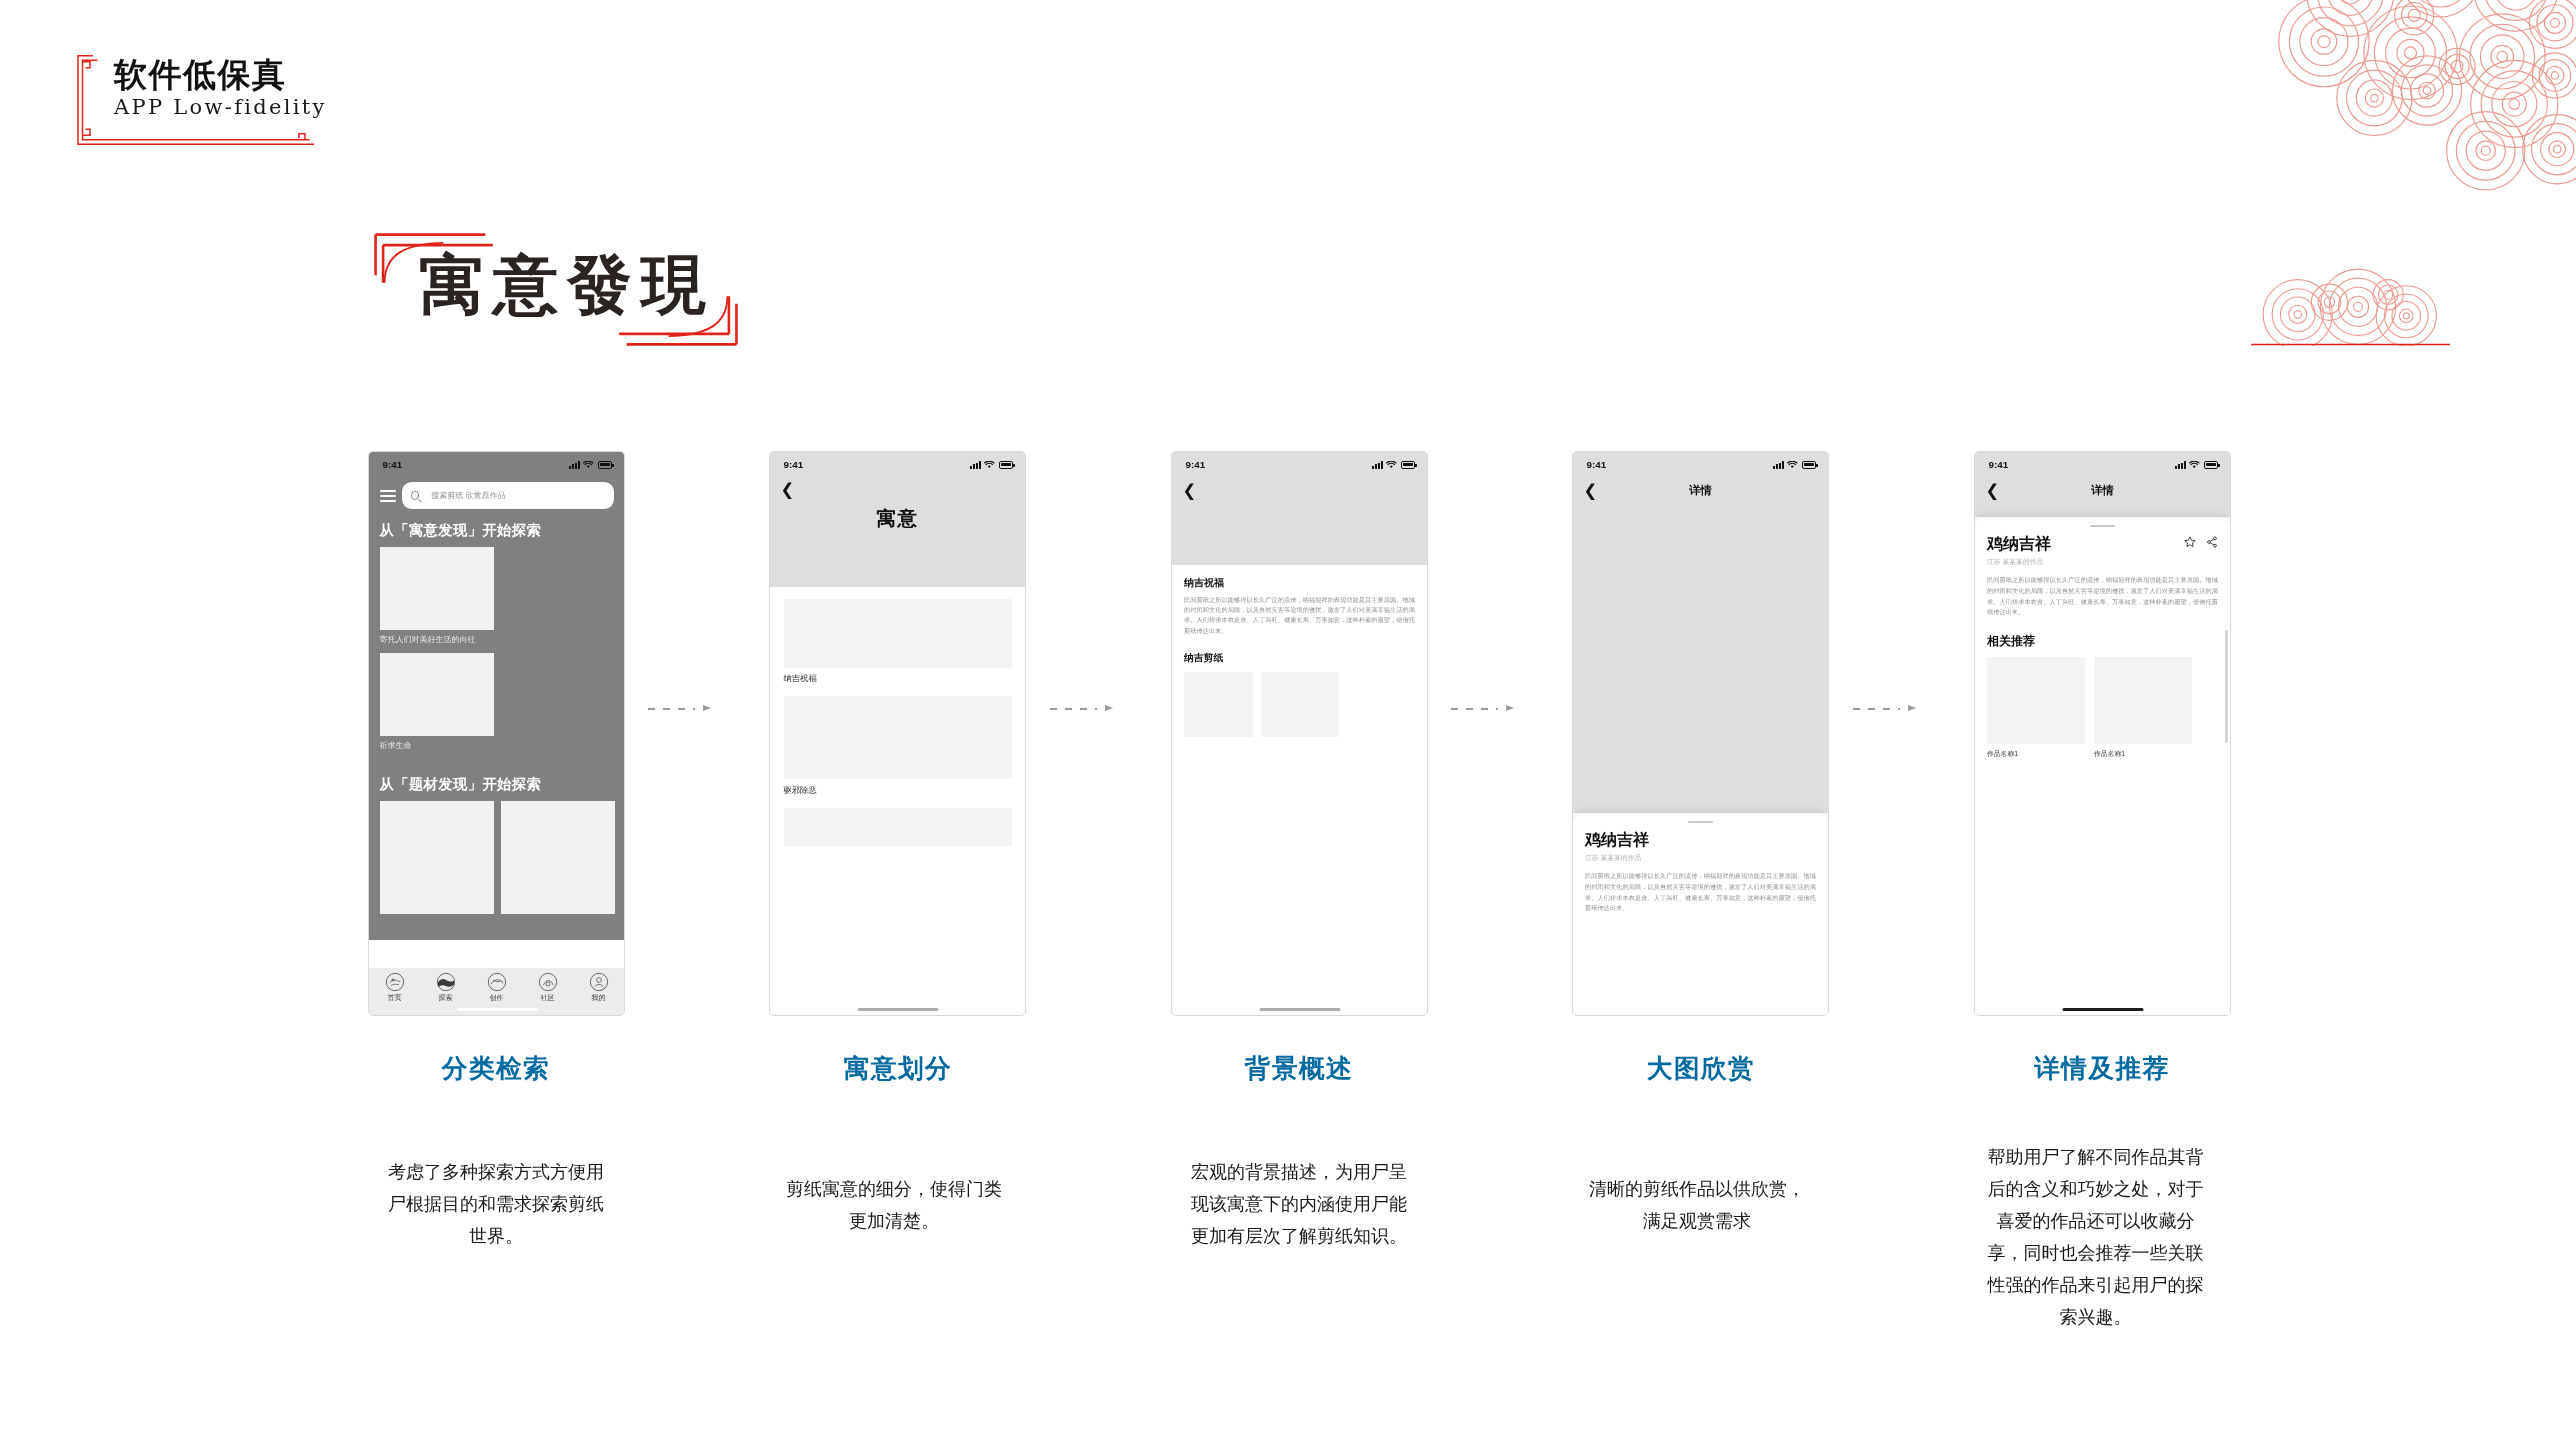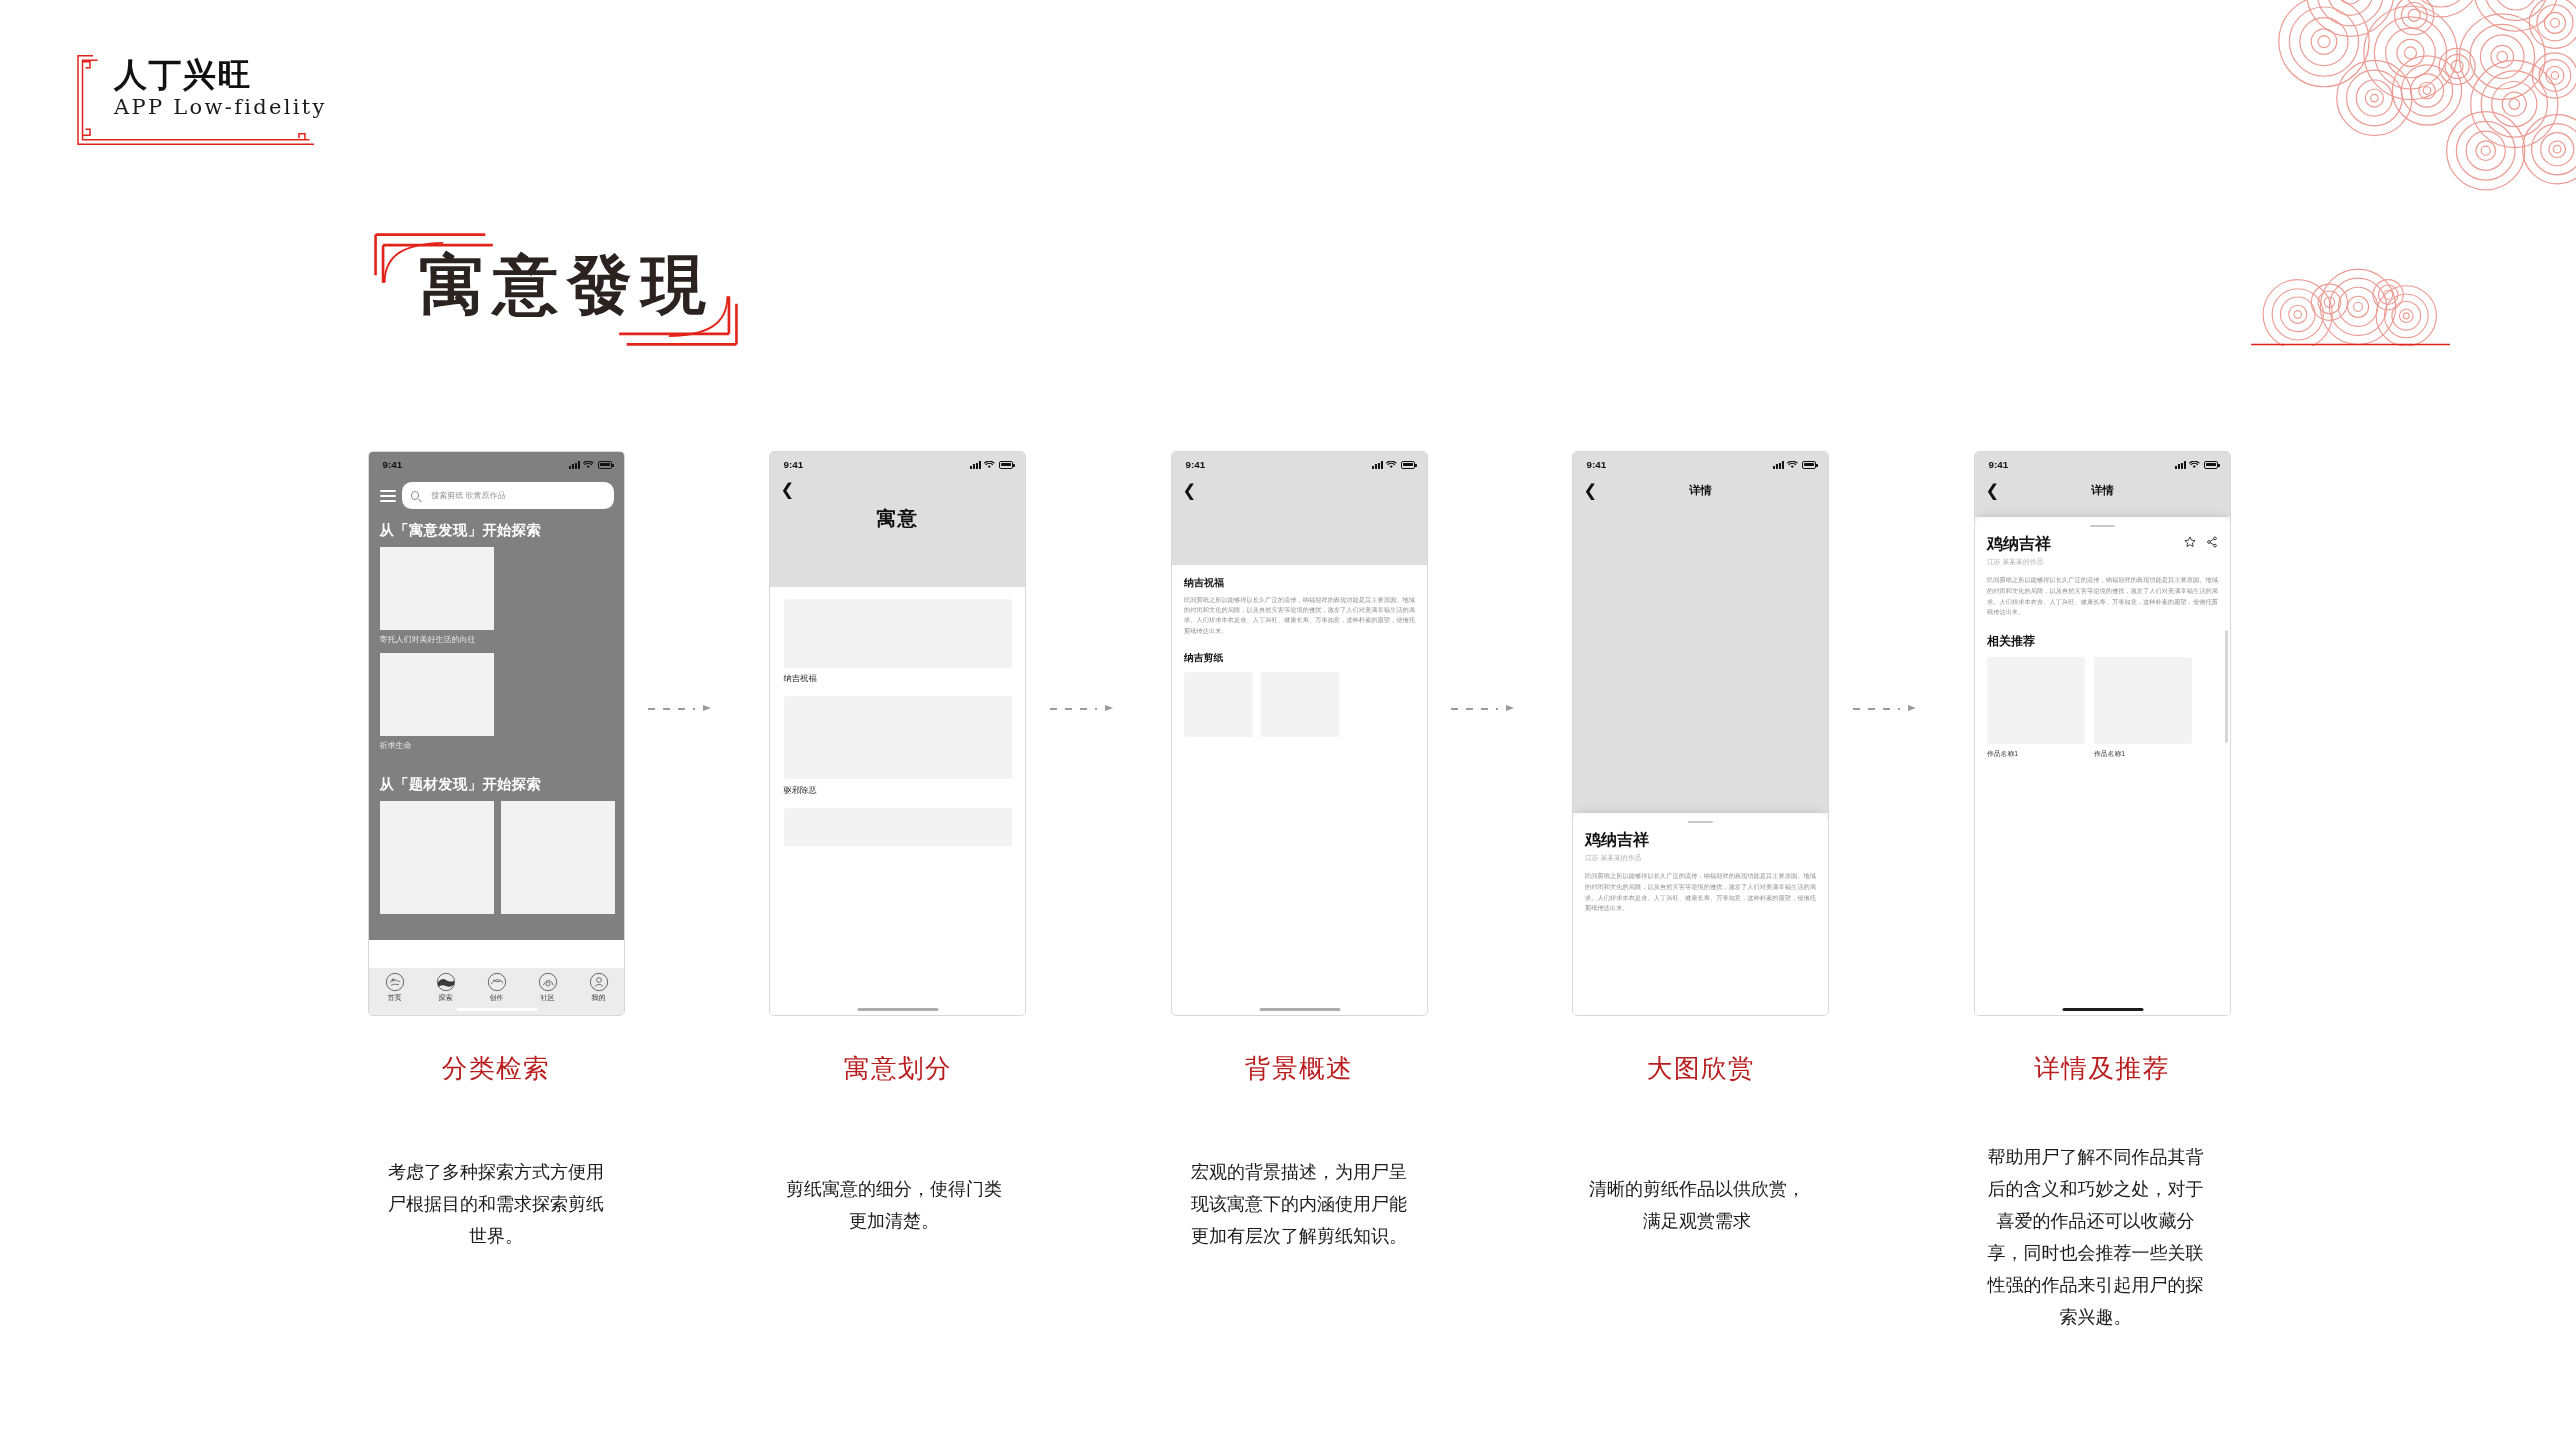--- a/index.html
+++ b/index.html
@@ -136,21 +136,21 @@
   .arrow .dashes { position:absolute; left:0; top:0; width:47px; height:1.5px;
     background-image: linear-gradient(to right,#9a9a9a 0 7.5px, transparent 7.5px 15px);
     background-size:15px 1.5px; background-repeat:repeat-x; }
   .arrow .head { position:absolute; right:0; top:-3px; width:0; height:0;
     border-left:8.3px solid #9a9a9a; border-top:3.8px solid transparent; border-bottom:3.8px solid transparent; }
 
   
   .cap-title {
     position:absolute; text-align:center; width:316px;
     font-family:"DejaVu Sans","Liberation Sans",sans-serif;
-    font-size:25.6px; font-weight:400; color:#b91c1c; letter-spacing:1.5px;
+    font-size:25.6px; font-weight:700; color:#0369a1; letter-spacing:1.5px;
   }
   .cap-desc {
     position:absolute; width: 226px; text-align:center;
     font-family:"DejaVu Serif","Liberation Serif",serif;
     font-size:18px; line-height:1.78; color:#1a1a1a;
   }
 </style>
 </head>
 <body>
 
@@ -303,21 +303,21 @@
   <div class="brand">
     <svg class="brand-frame" width="248" height="98" viewBox="0 0 330 130">
       <g fill="none" stroke="#e2231a" stroke-width="2">
         <path d="M28 6 L8 6 L8 124 L322 124"></path>
         <path d="M34 12 L14 12 L14 118 L316 118"></path>
         <path d="M14 14 h10 v8 h-6"></path>
         <path d="M14 112 h10 v-8 h-6"></path>
         <path d="M310 118 v-8 h-8 v6"></path>
       </g>
     </svg>
-    <div class="brand-cn">人丁兴旺</div>
+    <div class="brand-cn">软件低保真</div>
     <div class="brand-en">APP Low-fidelity</div>
   </div>
 
   <div class="title-wrap">
     <svg width="406" height="143" viewBox="0 0 540 190" style="position:absolute;left:0;top:0">
       <g fill="none" stroke="#e2231a" stroke-width="3.5">
         <path d="M40 36 L40 86"></path>
         <path d="M30 22 L176 22"></path>
         <path d="M30 22 L30 76"></path>
         <path d="M40 36 L186 36"></path>

